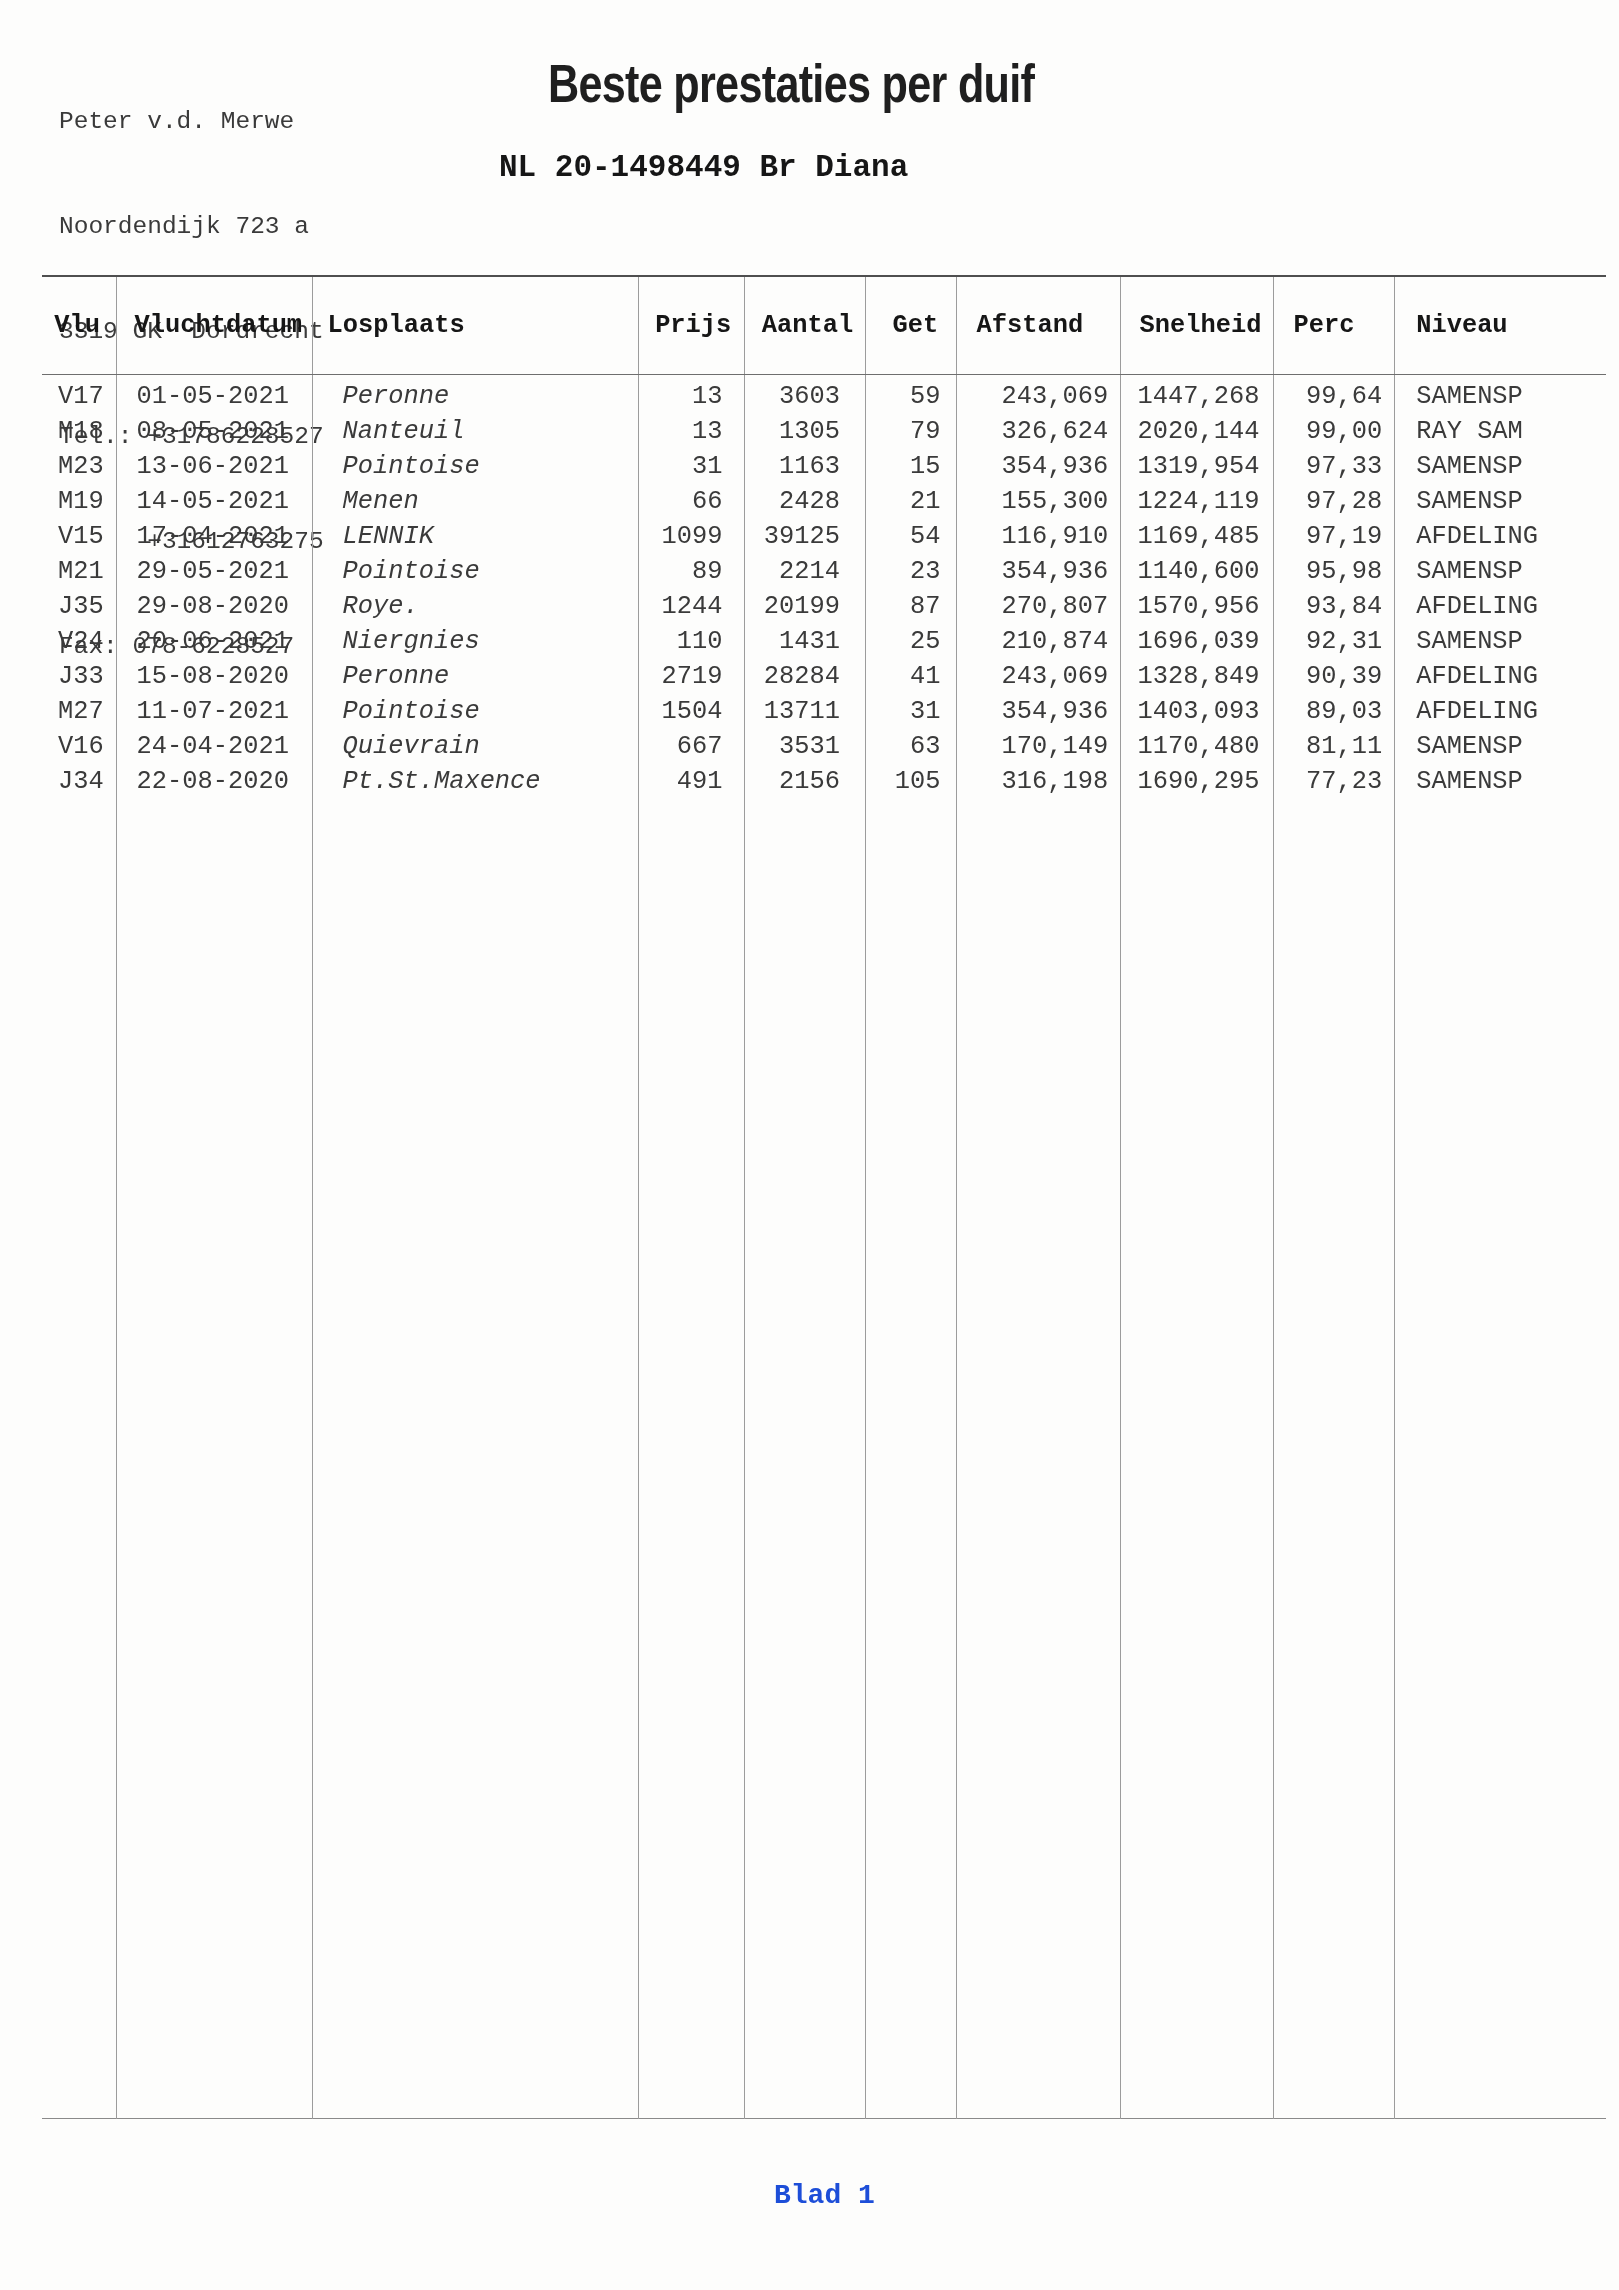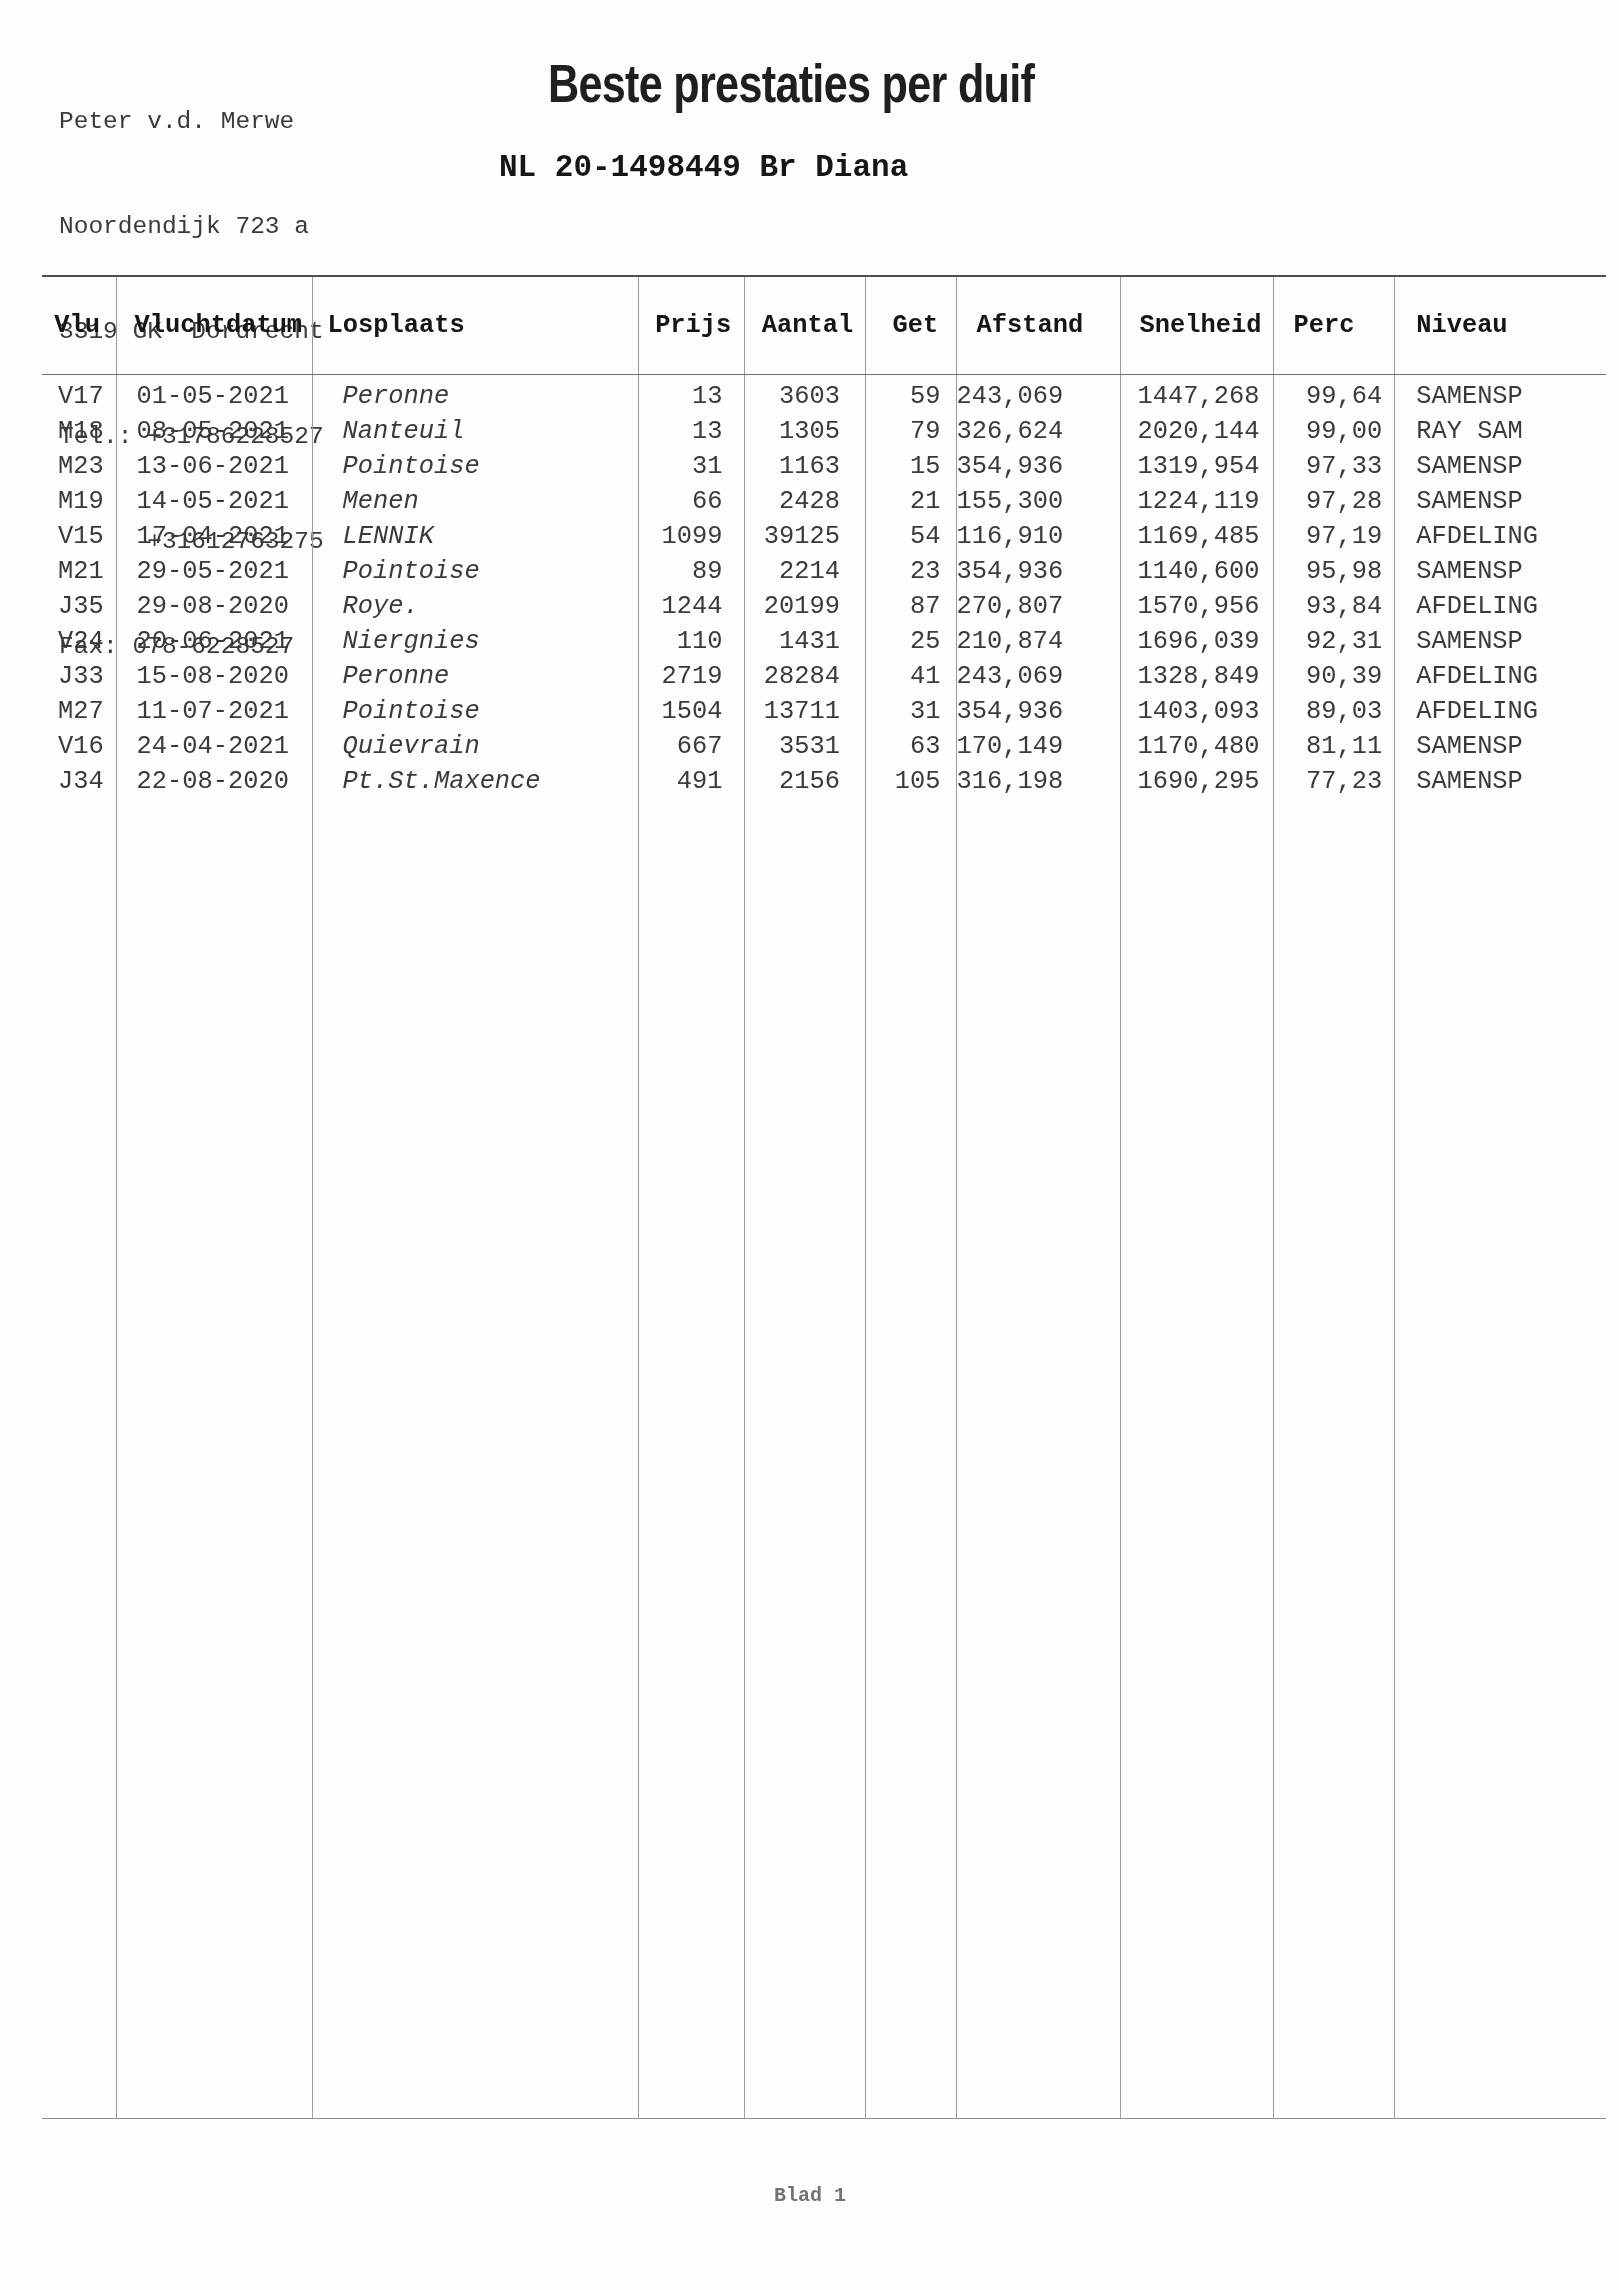--- a/index.html
+++ b/index.html
@@ -71,33 +71,33 @@
   .perf-table th:nth-child(9){padding-left:20px;}
   .perf-table th:nth-child(10){padding-left:21.7px;}
 
   
   .perf-table td:nth-child(1){padding-left:16px;}
   .perf-table td:nth-child(2){padding-left:20px;}
   .perf-table td:nth-child(3){padding-left:30px;font-style:italic;}
   .perf-table td:nth-child(4){text-align:right;padding-right:21px;}
   .perf-table td:nth-child(5){text-align:right;padding-right:24.5px;}
   .perf-table td:nth-child(6){text-align:right;padding-right:15px;}
-  .perf-table td:nth-child(7){padding-right:11.3px;}
+  .perf-table td:nth-child(7){text-align:right;padding-right:11.3px;}
   .perf-table td:nth-child(8){text-align:right;padding-right:13px;}
   .perf-table td:nth-child(9){text-align:right;padding-right:11.3px;}
   .perf-table td:nth-child(10){padding-left:21.7px;}
 
   
   .perf-table tr.filler{height:auto;}
   .perf-table tr.filler td{vertical-align:top;}
 
   .footer{
     position:absolute;left:774px;top:2181px;
-    font-size:20px;font-weight:bold;line-height:30px;
-    color:#737373;white-space:pre;
+    font-size:28px;font-weight:bold;line-height:30px;
+    color:#1d4ed8;white-space:pre;
   }
 </style>
 </head>
 <body>
 
 <div class="page">
 
   <div class="address">
     <div>Peter v.d. Merwe</div>
     <div>Noordendijk 723 a</div>

